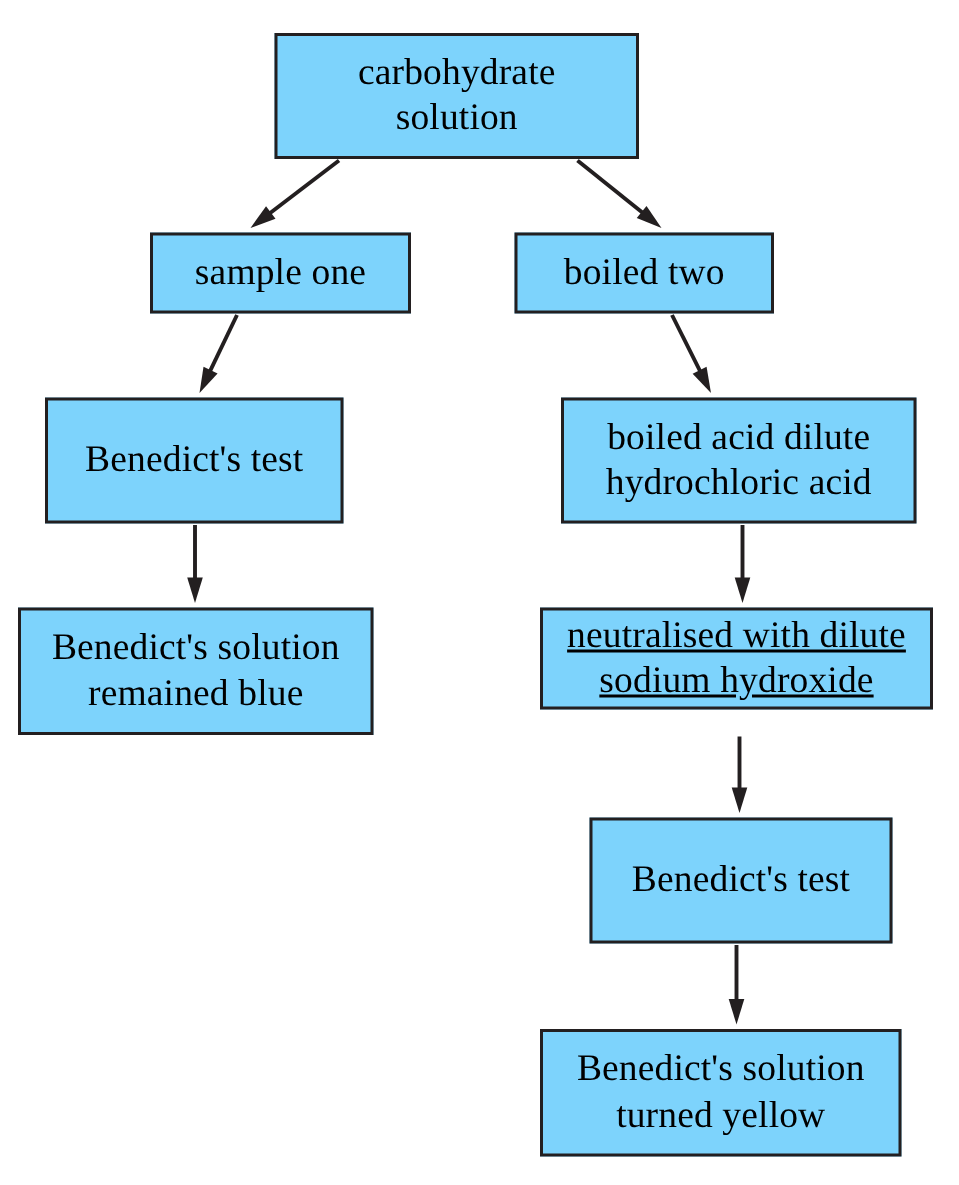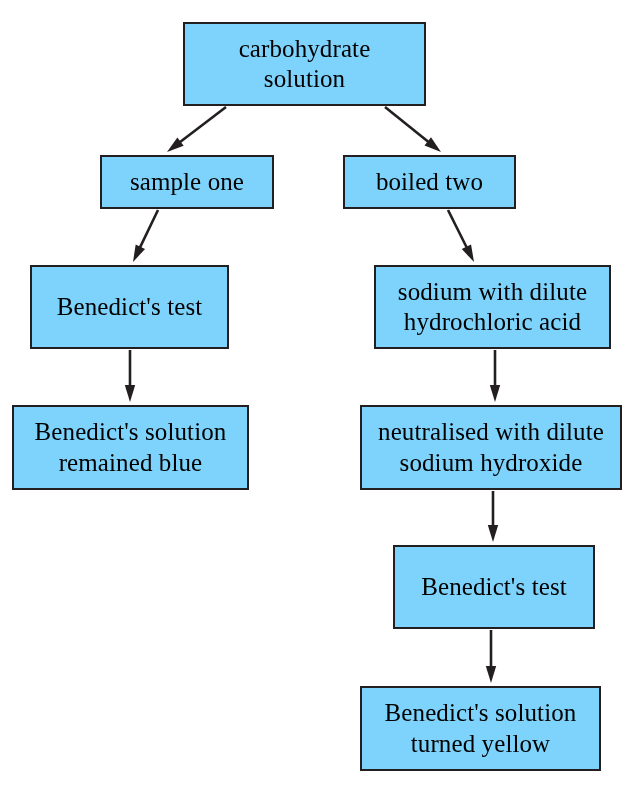--- a/index.html
+++ b/index.html
@@ -83,23 +83,23 @@
         <line x1="491" y1="630" x2="491" y2="669" stroke="#231f20" stroke-width="2.6"></line>
         <polygon points="491,683 485.8,666 496.2,666" fill="#231f20"></polygon>
       </g>
     </svg>
   <div id="nodes">
       <div class="node" style="left: 183px; top: 22px; width: 243px; height: 84px; border-color: rgb(35, 31, 32);"><span class="node-text">carbohydrate
 solution</span></div>
       <div class="node" style="left: 85px; top: 155px; width: 174px; height: 54px; border-color: rgb(35, 31, 32); margin-left: 15px;"><span class="node-text">sample one</span></div>
       <div class="node" style="left: 343px; top: 155px; width: 173px; height: 54px; border-color: rgb(35, 31, 32);"><span class="node-text">boiled two</span></div>
       <div class="node" style="left: 30px; top: 265px; width: 199px; height: 84px; border-color: rgb(35, 31, 32);"><span class="node-text">Benedict's test</span></div>
-      <div class="node" style="left: 374px; top: 265px; width: 237px; height: 84px; border-color: rgb(35, 31, 32);"><span class="node-text">sodium with dilute
+      <div class="node" style="left: 374px; top: 265px; width: 237px; height: 84px; border-color: rgb(35, 31, 32);"><span class="node-text">boiled acid dilute
 hydrochloric acid</span></div>
       <div class="node" style="left: 12px; top: 405px; width: 237px; height: 85px; border-color: rgb(35, 31, 32);"><span class="node-text">Benedict's solution
 remained blue</span></div>
-      <div class="node" style="left: 360px; top: 405px; width: 262px; height: 85px; border-color: rgb(35, 31, 32);"><span class="node-text">neutralised with dilute
+      <div class="node" style="left: 360px; top: 405px; width: 262px; height: 68px; border-color: rgb(35, 31, 32); text-decoration: underline;"><span class="node-text">neutralised with dilute
 sodium hydroxide</span></div>
       <div class="node" style="left: 393px; top: 545px; width: 202px; height: 84px; border-color: rgb(35, 31, 32);"><span class="node-text">Benedict's test</span></div>
       <div class="node" style="left: 360px; top: 686px; width: 241px; height: 85px; border-color: rgb(35, 31, 32);"><span class="node-text">Benedict's solution
 turned yellow</span></div>
     </div>
 </div>
 
 </body></html>

